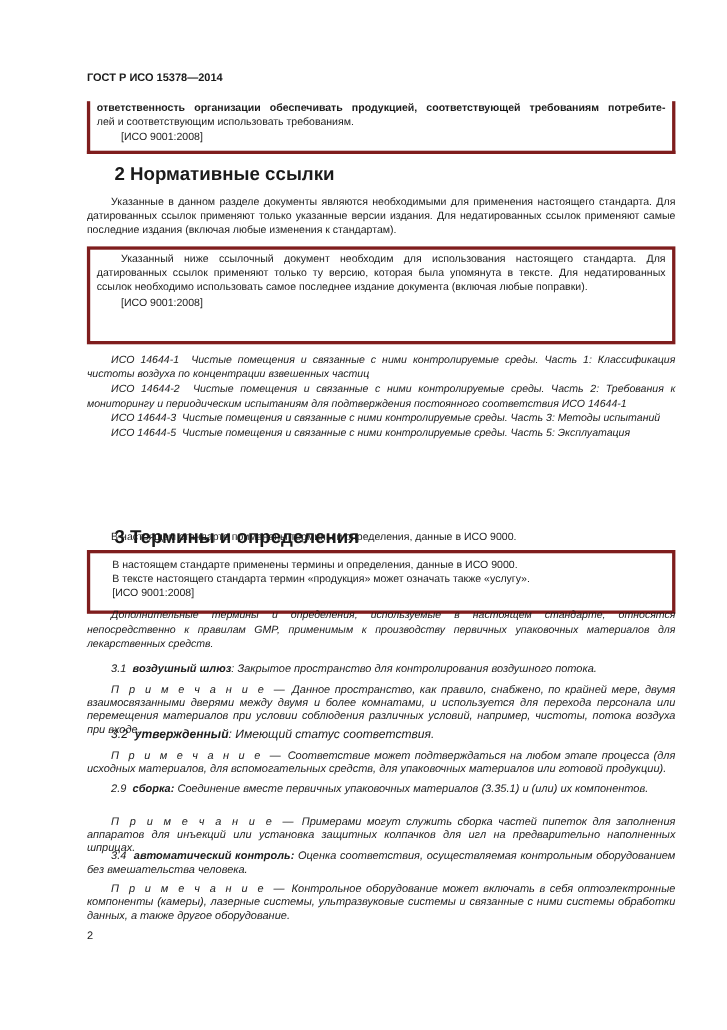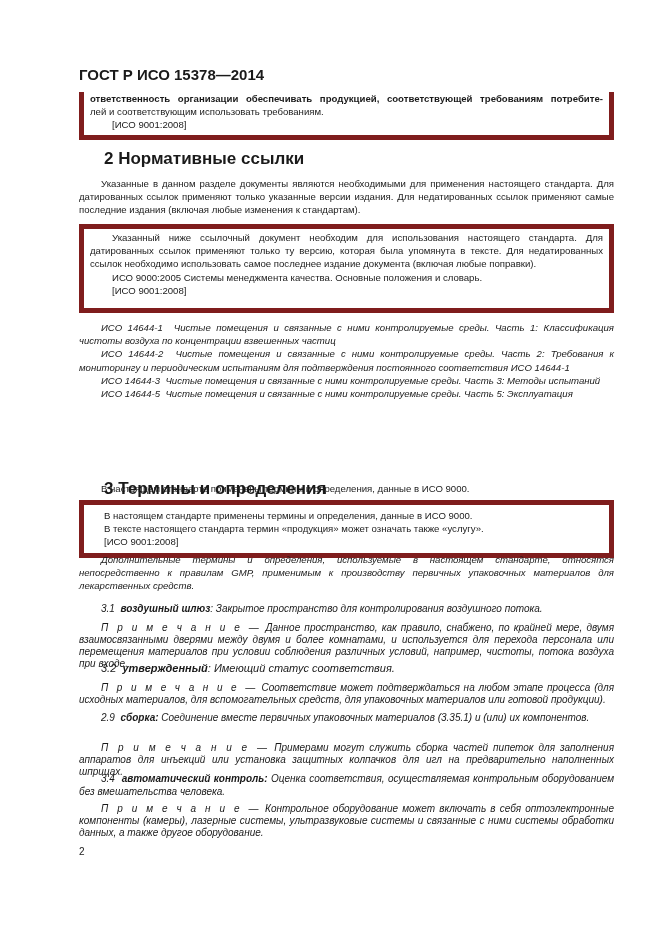--- a/index.html
+++ b/index.html
@@ -1,20 +1,20 @@
 <!DOCTYPE html>
 <html><head>
 <meta charset="utf-8">
 <style>
   html, body { margin:0; padding:0; background:#ffffff; }
   body { width:661px; height:936px; position:relative; overflow:hidden;
          font-family:"Liberation Sans", sans-serif; color:#1a1a1a; font-size:9.6px; }
   .abs { position:absolute; }
-  .hdr { left:79px; top:66px; font-weight:bold; font-size:15px; }
-  .box { position:absolute; left:79px; width:535px; border:5px solid #7f1d1d; box-sizing:border-box; padding:0 6px; }
+  .hdr { left:79px; top:66px; font-weight:bold; font-size:10px; }
+  .box { position:absolute; left:79px; width:535px; border:3px solid #7f1d1d; box-sizing:border-box; padding:0 6px; }
   .box.top { border-top:none; }
   .ln { line-height:13.2px; text-align:justify; text-align-last:left; }
   .ind { text-indent:22px; }
   .ind2 { padding-left:22px; }
   .h2 { font-weight:bold; font-size:17px; left:104px; }
   .para { position:absolute; left:79px; width:535px; line-height:13.2px; text-align:justify; }
   .it { font-style:italic; }
   .note { font-style:italic; font-size:10px; line-height:12px; }
   .sp { letter-spacing:2.4px; }
   .b { font-weight:bold; }
@@ -29,21 +29,20 @@
   <div class="ln" style="text-align-last:justify;font-weight:bold;">ответственность организации обеспечивать продукцией, соответствующей требованиям потребите-</div>
   <div class="ln">лей и соответствующим использовать требованиям.</div>
   <div class="ln ind2">[ИСО 9001:2008]</div>
 </div>
 
 <div class="abs h2" style="top:149px;">2  Нормативные ссылки</div>
 <div class="para ind" style="top:177px;">Указанные в данном разделе документы являются необходимыми для применения настоящего стандарта. Для датированных ссылок применяют только указанные версии издания. Для недатированных ссылок применяют самые последние издания (включая любые изменения к стандартам).</div>
 
 <div class="box" style="top:224px;height:89px;padding-top:2px;">
   <div class="ln ind">Указанный ниже ссылочный документ необходим для использования настоящего стандарта. Для датированных ссылок применяют только ту версию, которая была упомянута в тексте. Для недатированных ссылок необходимо использовать самое последнее издание документа (включая любые поправки).</div>
-  <div class="ln ind2">ИСО  9000:2005  Системы менеджмента качества. Основные положения и словарь.</div>
   <div class="ln ind2">[ИСО 9001:2008]</div>
 </div>
 
 <div class="para it" style="top:321px;">
   <div class="ind"><span>ИСО  14644-1</span>&nbsp; <span>Чистые помещения и связанные с ними контролируемые среды. Часть 1: Классификация чистоты воздуха по концентрации взвешенных частиц</span></div>
   <div class="ind"><span>ИСО  14644-2</span>&nbsp; <span>Чистые помещения и связанные с ними контролируемые среды. Часть 2: Требования к мониторингу и периодическим испытаниям для подтверждения постоянного соответствия ИСО 14644-1</span></div>
   <div class="ind"><span>ИСО  14644-3</span>&nbsp; <span>Чистые помещения и связанные с ними контролируемые среды. Часть 3: Методы испытаний</span></div>
   <div class="ind"><span>ИСО  14644-5</span>&nbsp; <span>Чистые помещения и связанные с ними контролируемые среды. Часть 5: Эксплуатация</span></div>
 </div>
 

